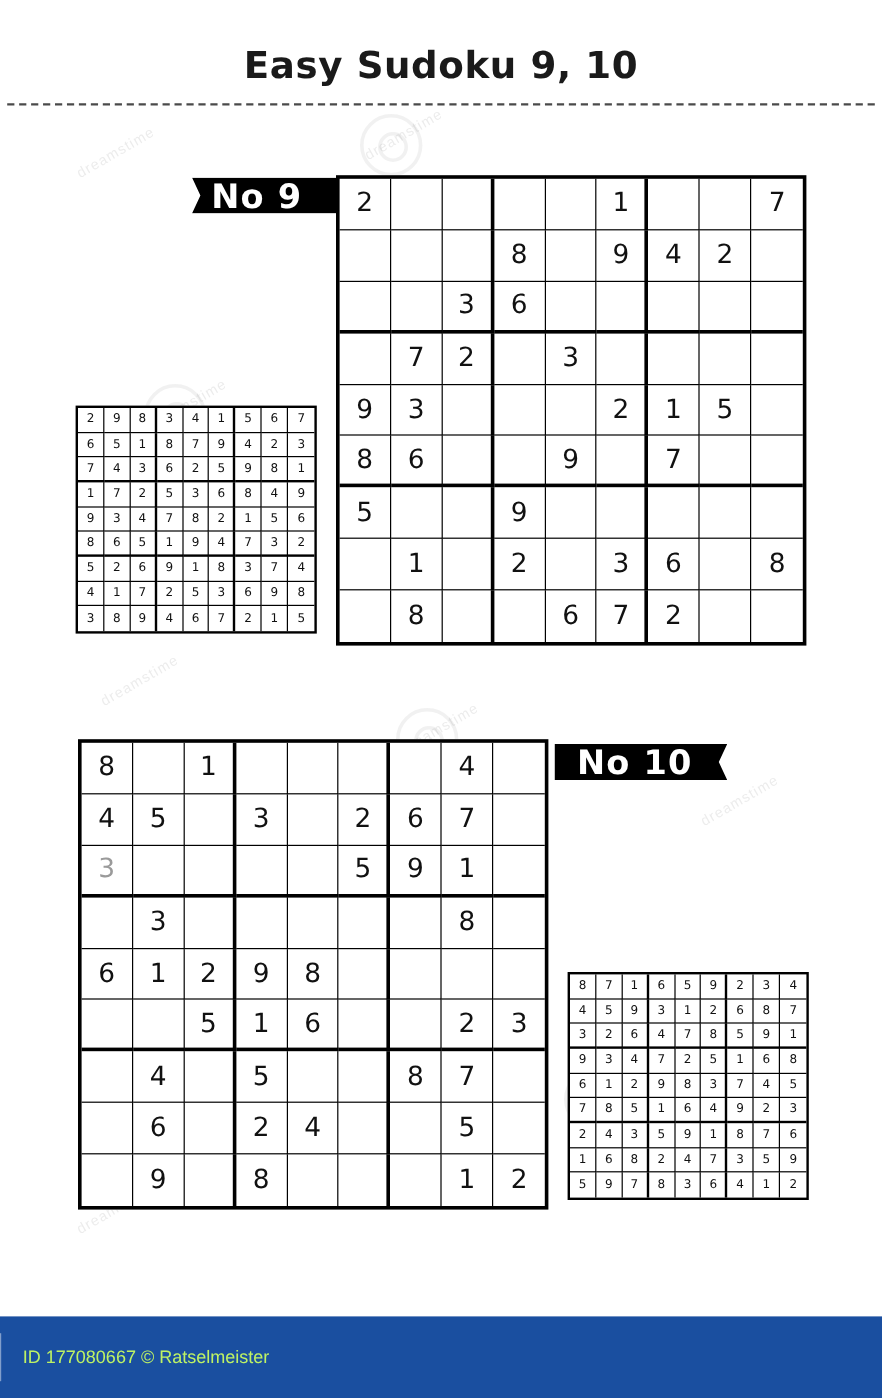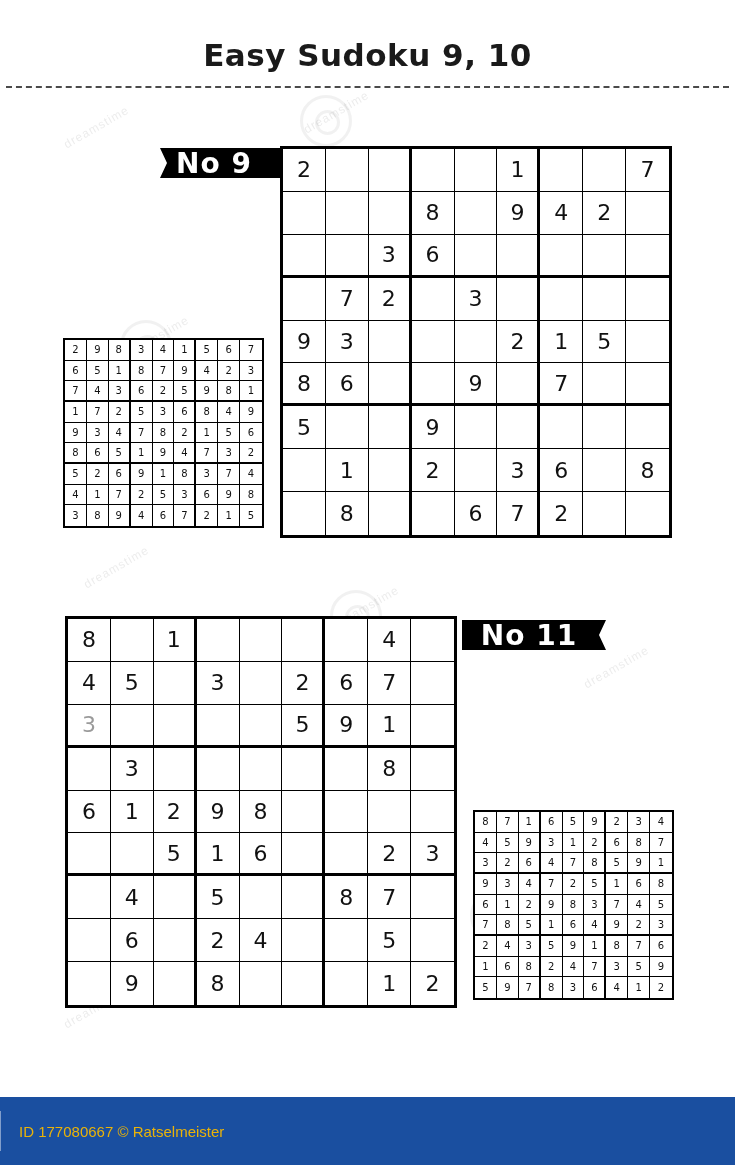--- a/index.html
+++ b/index.html
@@ -167,21 +167,21 @@
     transform: rotate(-40deg);
   }
   .brand {
     color: #ffffff;
     font-family: "DejaVu Sans", sans-serif;
     font-size: 30px;
     letter-spacing: -0.5px;
   }
   .brand b { font-weight: 700; }
   .footer-right {
-    color: #eab308;
+    color: #bef264;
     font-family: "Liberation Sans", sans-serif;
     font-size: 15px;
     white-space: nowrap;
   }
   .footer-divider {
     width: 1px;
     height: 40px;
     background: rgba(255,255,255,0.45);
     margin-right: 18px;
   }
@@ -373,21 +373,21 @@
     <div class="cell r9">8</div>
     <div class="cell r9 bx-r">9</div>
     <div class="cell r9">4</div>
     <div class="cell r9">6</div>
     <div class="cell r9 bx-r">7</div>
     <div class="cell r9">2</div>
     <div class="cell r9">1</div>
     <div class="cell r9">5</div>
   </div>
 
-<div class="ribbon right-notch" style="left:462px; top:620px; width:122px; justify-content:center;">No 11</div>
+<div class="ribbon right-notch" style="left:462px; top:620px; width:122px; justify-content:center;">No 10</div>
 
 <div class="puzzle" id="puzzle-1" style="left:65px; top:616px; width:386px; height:386px;">
     <div class="cell">8</div>
     <div class="cell"></div>
     <div class="cell bx-r">1</div>
     <div class="cell"></div>
     <div class="cell"></div>
     <div class="cell bx-r"></div>
     <div class="cell"></div>
     <div class="cell">4</div>

